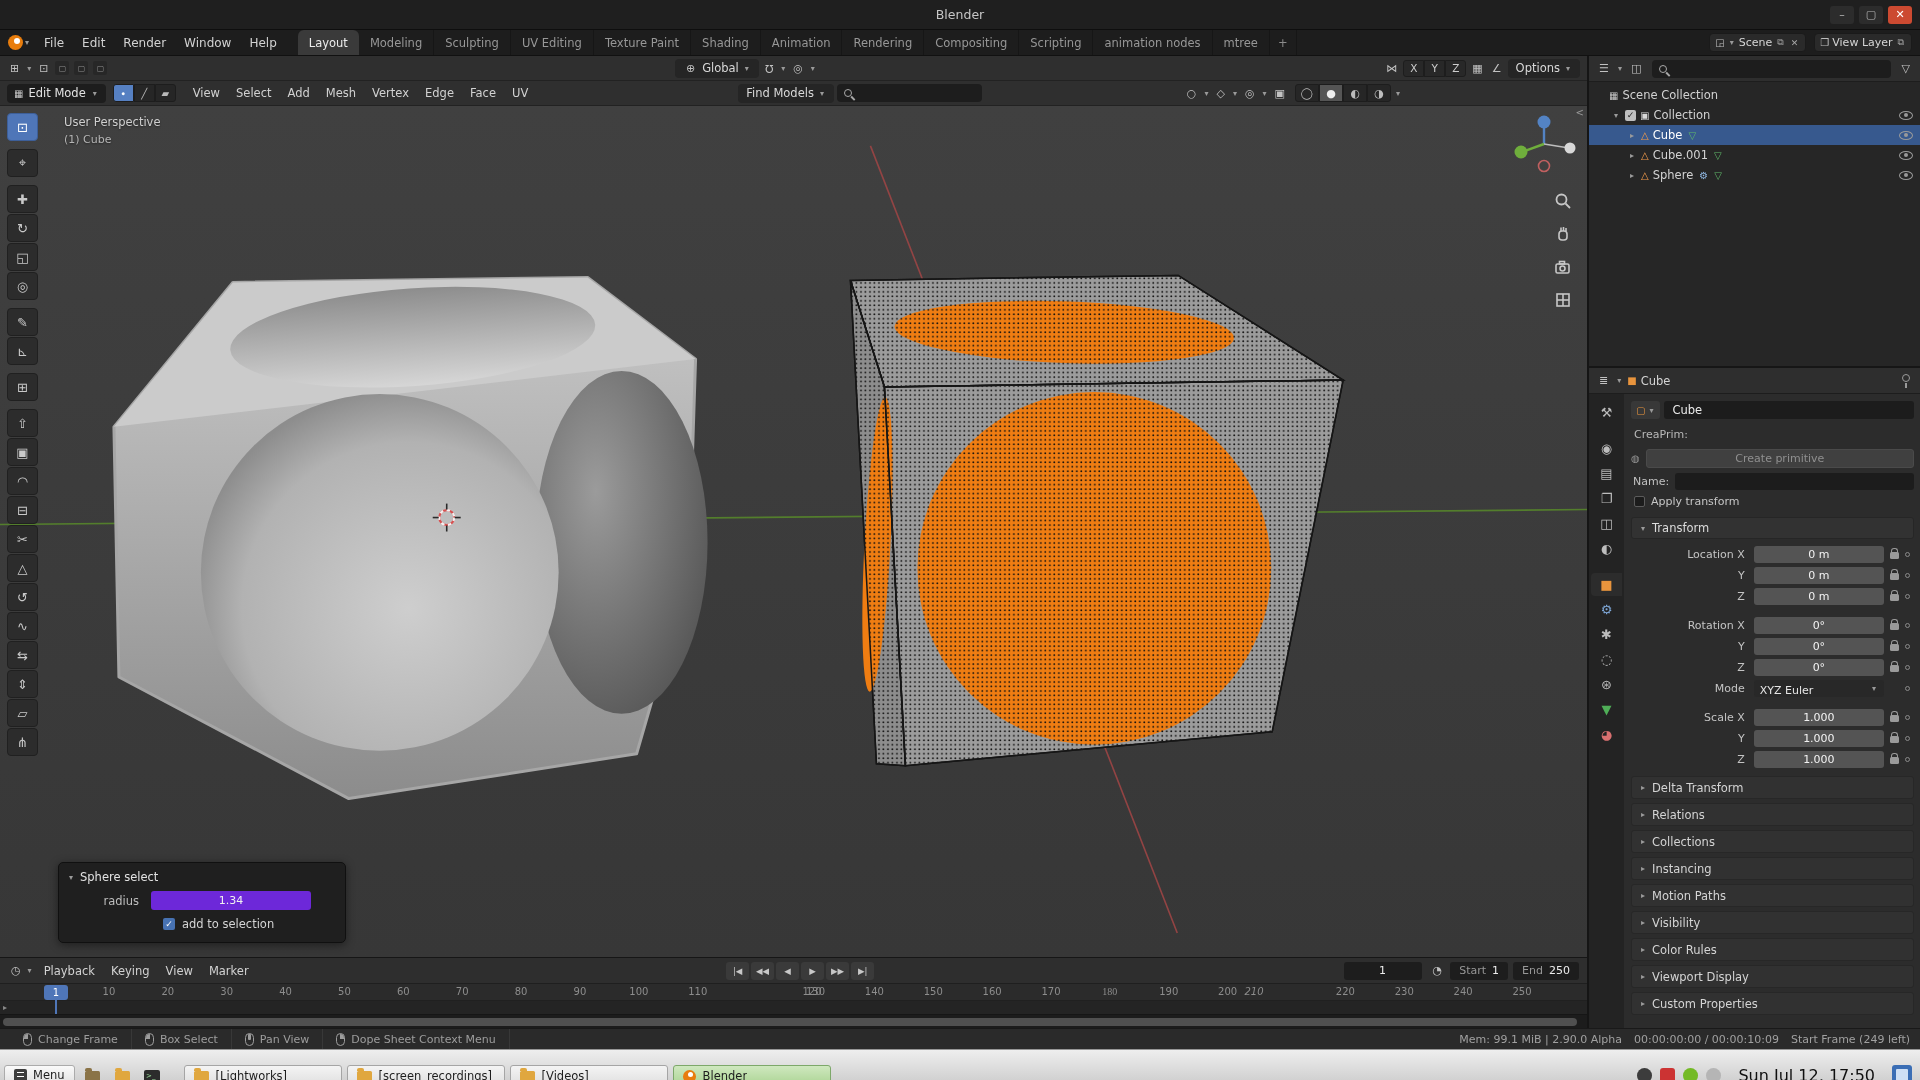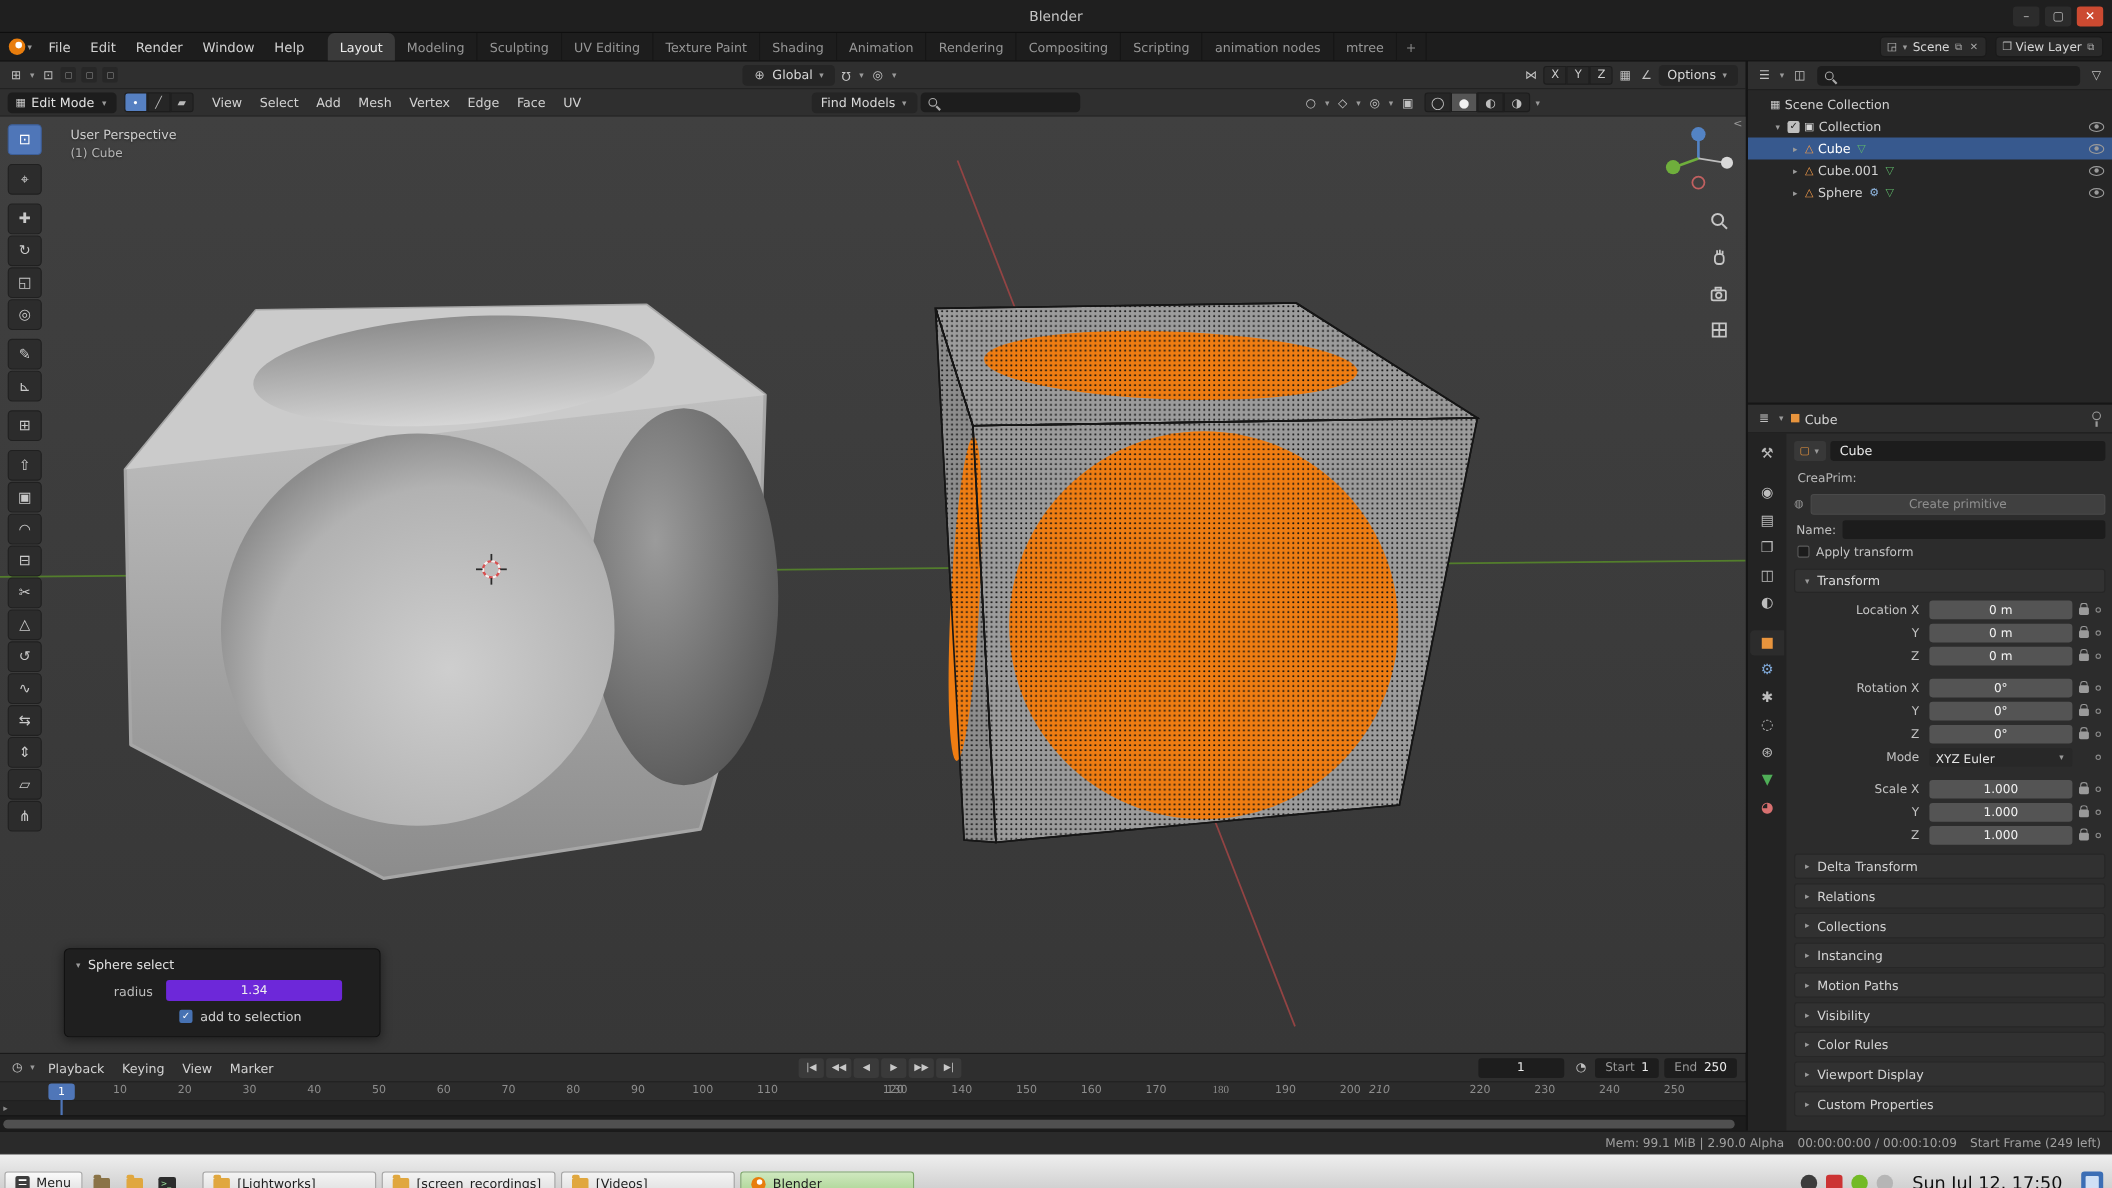--- a/index.html
+++ b/index.html
@@ -748,20 +748,38 @@
                   <span>Custom Properties</span>
                 </div>
               </div>
           </div>
         </div>
       </div>
     </div>
   </div>
 
   <div class="statusbar">
+    <div style="display:flex;height:100%">
+        <div class="hint">
+          <span class="mouse left"></span>
+          <span>Change Frame</span>
+        </div>
+        <div class="hint">
+          <span class="mouse left"></span>
+          <span>Box Select</span>
+        </div>
+        <div class="hint">
+          <span class="mouse middle"></span>
+          <span>Pan View</span>
+        </div>
+        <div class="hint">
+          <span class="mouse right"></span>
+          <span>Dope Sheet Context Menu</span>
+        </div>
+      </div>
     <div class="sb-right">
       <span>Mem: 99.1 MiB | 2.90.0 Alpha</span>
       <span>00:00:00:00 / 00:00:10:09</span>
       <span>Start Frame (249 left)</span>
     </div>
   </div>
 
   <div class="taskbar">
     <div class="menu-btn">
       <span class="menu-icon"></span>

